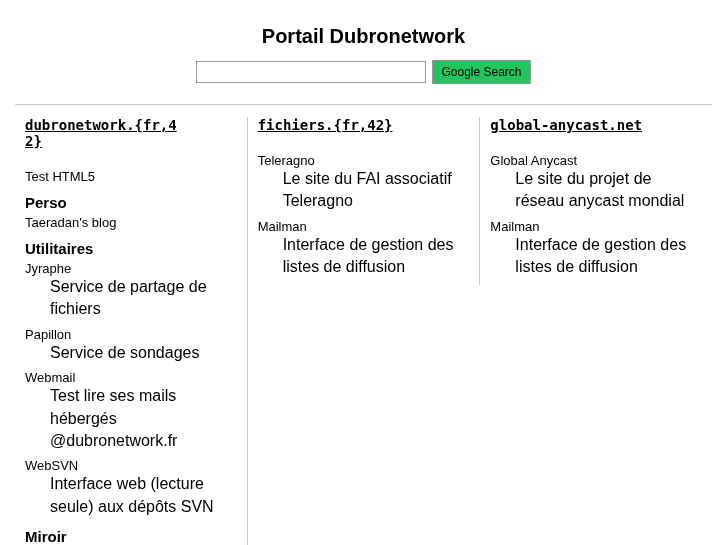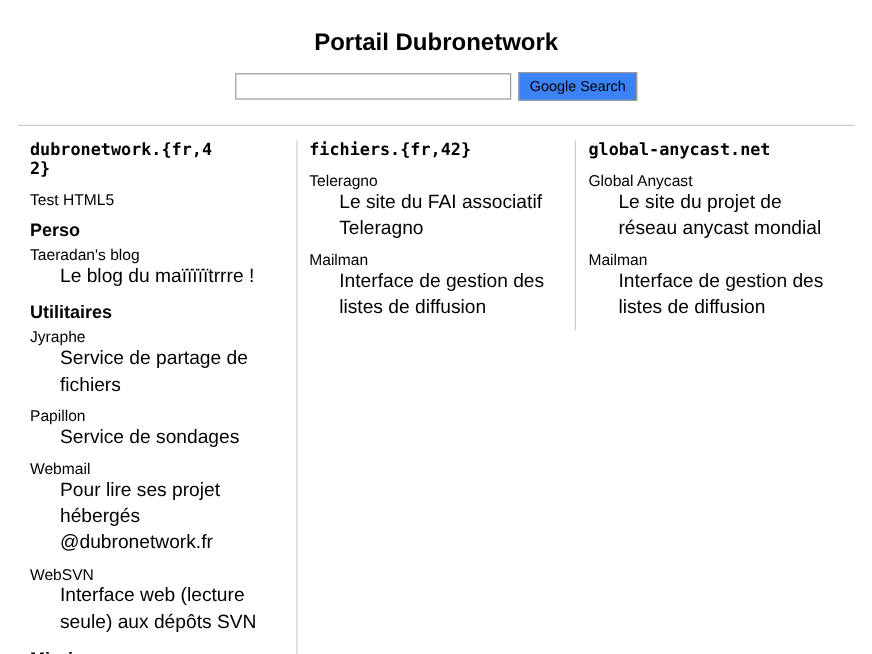--- a/index.html
+++ b/index.html
@@ -38,43 +38,44 @@
       width: 230px;
       height: 22px;
       border: 1px solid #999;
       padding: 2px 4px;
       font-size: 13px;
     }
     .search-button {
       height: 24px;
       padding: 2px 8px;
       font-size: 12px;
-      background: #3b82f6;
+      background: #22c55e;
       border: 1px solid #999;
       cursor: pointer;
     }
     .columns {
       display: flex;
       gap: 0;
       padding-top: 12px;
       align-items: flex-start;
     }
     .col {
       flex: 1;
       padding: 0 10px;
       border-right: 1px solid #ccc;
     }
     .col:last-child {
       border-right: none;
     }
     .col-title {
       font-size: 14px;
       font-weight: bold;
-      margin-bottom: 10px;
+      margin-bottom: 20px;
       font-family: monospace;
+      text-decoration: underline;
     }
     .section-title {
       font-weight: bold;
       margin: 10px 0 4px 0;
       font-size: 15px;
     }
     a {
       color: #000000;
       text-decoration: none;
     }
@@ -106,35 +107,34 @@
     <div class="col">
       <div class="col-title">dubronetwork.{fr,4<br>2}</div>
 
       <div class="link-item">
         <a href="#">Test HTML5</a>
       </div>
 
       <div class="section-title">Perso</div>
       <div class="link-item">
         <a href="#">Taeradan's blog</a>
-        <div class="link-desc">Le blog du maïïïïïtrrre !</div>
       </div>
 
       <div class="section-title">Utilitaires</div>
       <div class="link-item">
         <a href="#">Jyraphe</a>
         <div class="link-desc">Service de partage de fichiers</div>
       </div>
       <div class="link-item">
         <a href="#">Papillon</a>
         <div class="link-desc">Service de sondages</div>
       </div>
       <div class="link-item">
         <a href="#">Webmail</a>
-        <div class="link-desc">Pour lire ses projet hébergés @dubronetwork.fr</div>
+        <div class="link-desc">Test lire ses mails hébergés @dubronetwork.fr</div>
       </div>
       <div class="link-item">
         <a href="#">WebSVN</a>
         <div class="link-desc">Interface web (lecture seule) aux dépôts SVN</div>
       </div>
 
       <div class="section-title">Miroir</div>
     </div>
 
     <div class="col">

